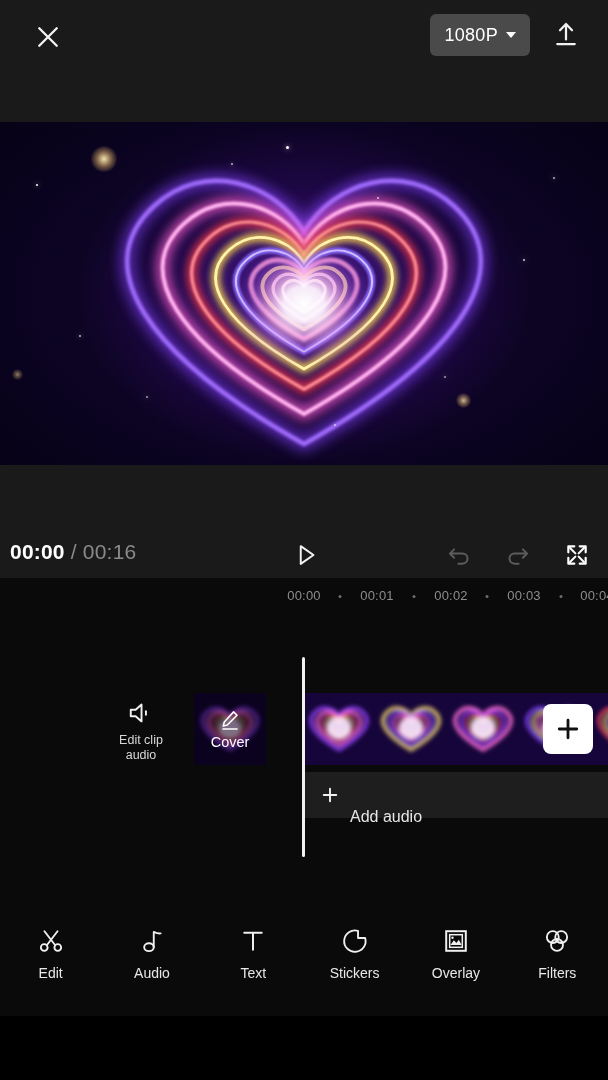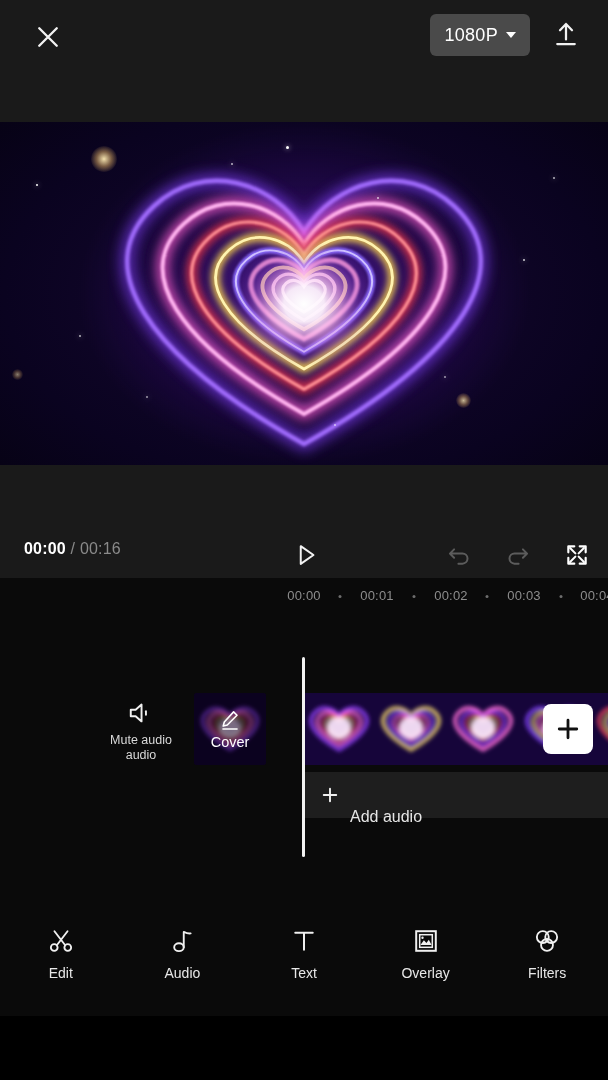--- a/index.html
+++ b/index.html
@@ -60,21 +60,21 @@
   }
   
   .heartsvg { position:absolute; left:0; top:0; width:100%; height:100%; }
 
   
   .playerbar {
     position:absolute; left:0; top:465px; width:608px; height:113px;
     background:#1a1a1a;
   }
   .time-readout {
-    position:absolute; left:24px; top:540px; font-size:16px; letter-spacing:.2px;
+    position:absolute; left:10px; top:540px; font-size:21px; letter-spacing:.2px;
   }
   .time-cur { color:#fff; font-weight:bold; }
   .time-sep, .time-total { color:#8a8a8a; font-weight:normal; }
   .play-btn {
     position:absolute; left:289px; top:538px; width:34px; height:34px;
     display:flex; align-items:center; justify-content:center; cursor:pointer;
   }
   .undo-btn { position:absolute; left:442px; top:538px; width:34px; height:34px;
     display:flex; align-items:center; justify-content:center; cursor:pointer; }
   .redo-btn { position:absolute; left:501px; top:538px; width:34px; height:34px;
@@ -314,21 +314,21 @@
         <span class="ruler-dot" style="left: 561px;"></span>
       </div>
   </div>
 
   <div class="mute-ctl" style="top:700px;">
     <svg width="28" height="26" viewBox="0 0 26 24">
       <path d="M3.5 9 L8 9 L13.5 4.2 L13.5 19.8 L8 15 L3.5 15 Z" fill="none" stroke="#f0f0f0" stroke-width="1.8" stroke-linejoin="round"></path>
       <path d="M17.6 10.3 L17.6 13.7" fill="none" stroke="#f0f0f0" stroke-width="1.8" stroke-linecap="round"></path>
     </svg>
     <div class="mute-label">
-      <div>Mute audio</div>
+      <div>Edit clip</div>
       <div>audio</div>
     </div>
   </div>
 
   <div class="cover-tile">
     <svg class="cover-img" viewBox="0 0 72 72" preserveAspectRatio="xMidYMid slice">
       <defs>
         <filter id="cg" x="-60%" y="-60%" width="220%" height="220%">
             <feGaussianBlur stdDeviation="2.2"></feGaussianBlur>
           </filter>
@@ -528,20 +528,28 @@
 
     <div class="tool">
       <span class="t-icon">
         <svg width="28" height="28" viewBox="0 0 24 24">
           <path d="M4.5 5 L19.5 5 M12 5 L12 19.6" fill="none" stroke="#f0f0f0" stroke-width="1.7" stroke-linecap="round"></path>
         </svg>
       </span>
       <span class="t-label">Text</span>
     </div>
 
+    <div class="tool">
+      <span class="t-icon">
+        <svg width="28" height="28" viewBox="0 0 24 24">
+          <path d="M14.6 3.3 A9.2 9.2 0 1 0 20.7 9.4 L14.6 9.4 Z" fill="none" stroke="#f0f0f0" stroke-width="1.6" stroke-linejoin="round"></path>
+        </svg>
+      </span>
+      <span class="t-label">Stickers</span>
+    </div>
 
     <div class="tool">
       <span class="t-icon">
         <svg width="28" height="28" viewBox="0 0 24 24">
           <rect x="3.6" y="3.6" width="16.8" height="16.8" fill="none" stroke="#f0f0f0" stroke-width="1.7"></rect>
           <rect x="6.6" y="6.6" width="10.8" height="10.8" fill="none" stroke="#f0f0f0" stroke-width="1.3"></rect>
           <path d="M7.2 15.4 L10.2 11.4 L12.4 13.8 L14.4 11 L16.8 15.4 Z" fill="#f0f0f0"></path>
           <circle cx="9" cy="9.2" r="1" fill="#f0f0f0"></circle>
         </svg>
       </span>

